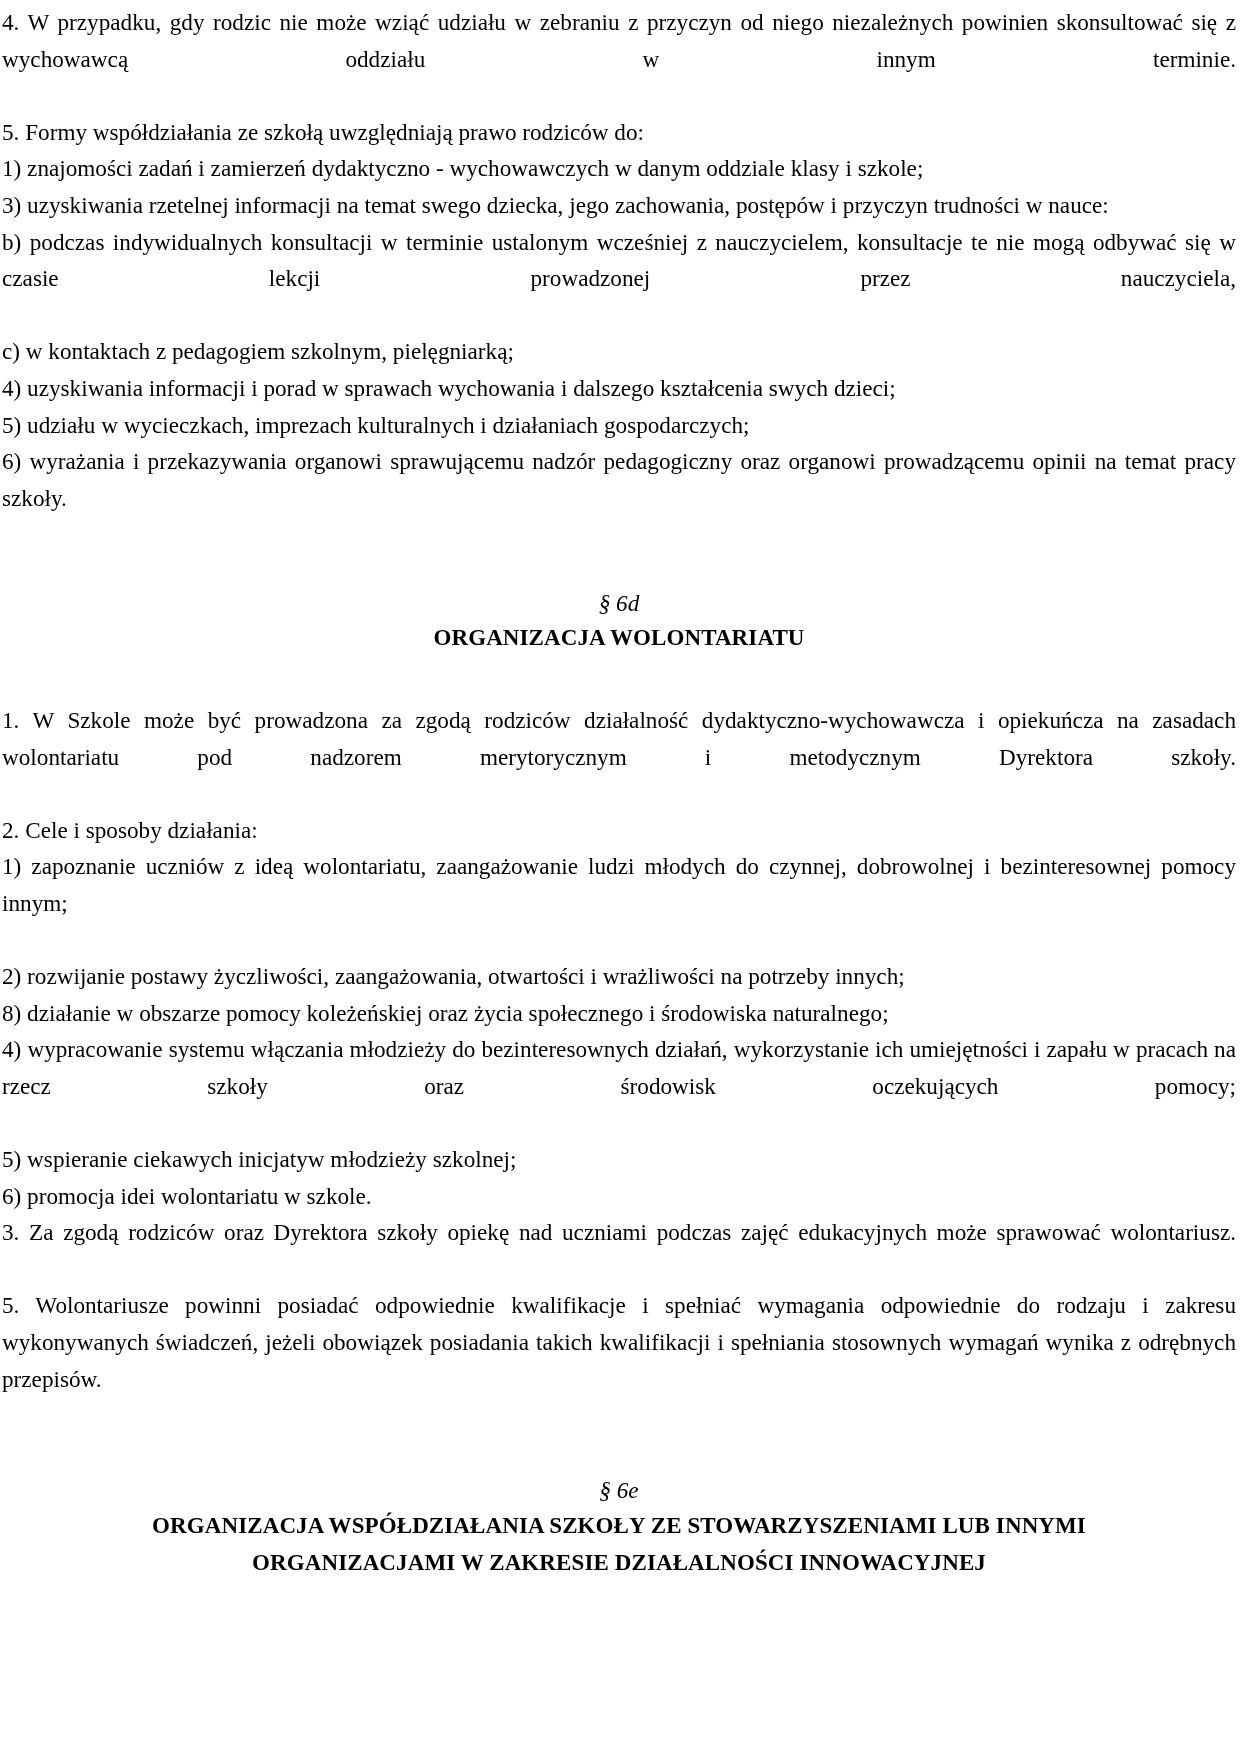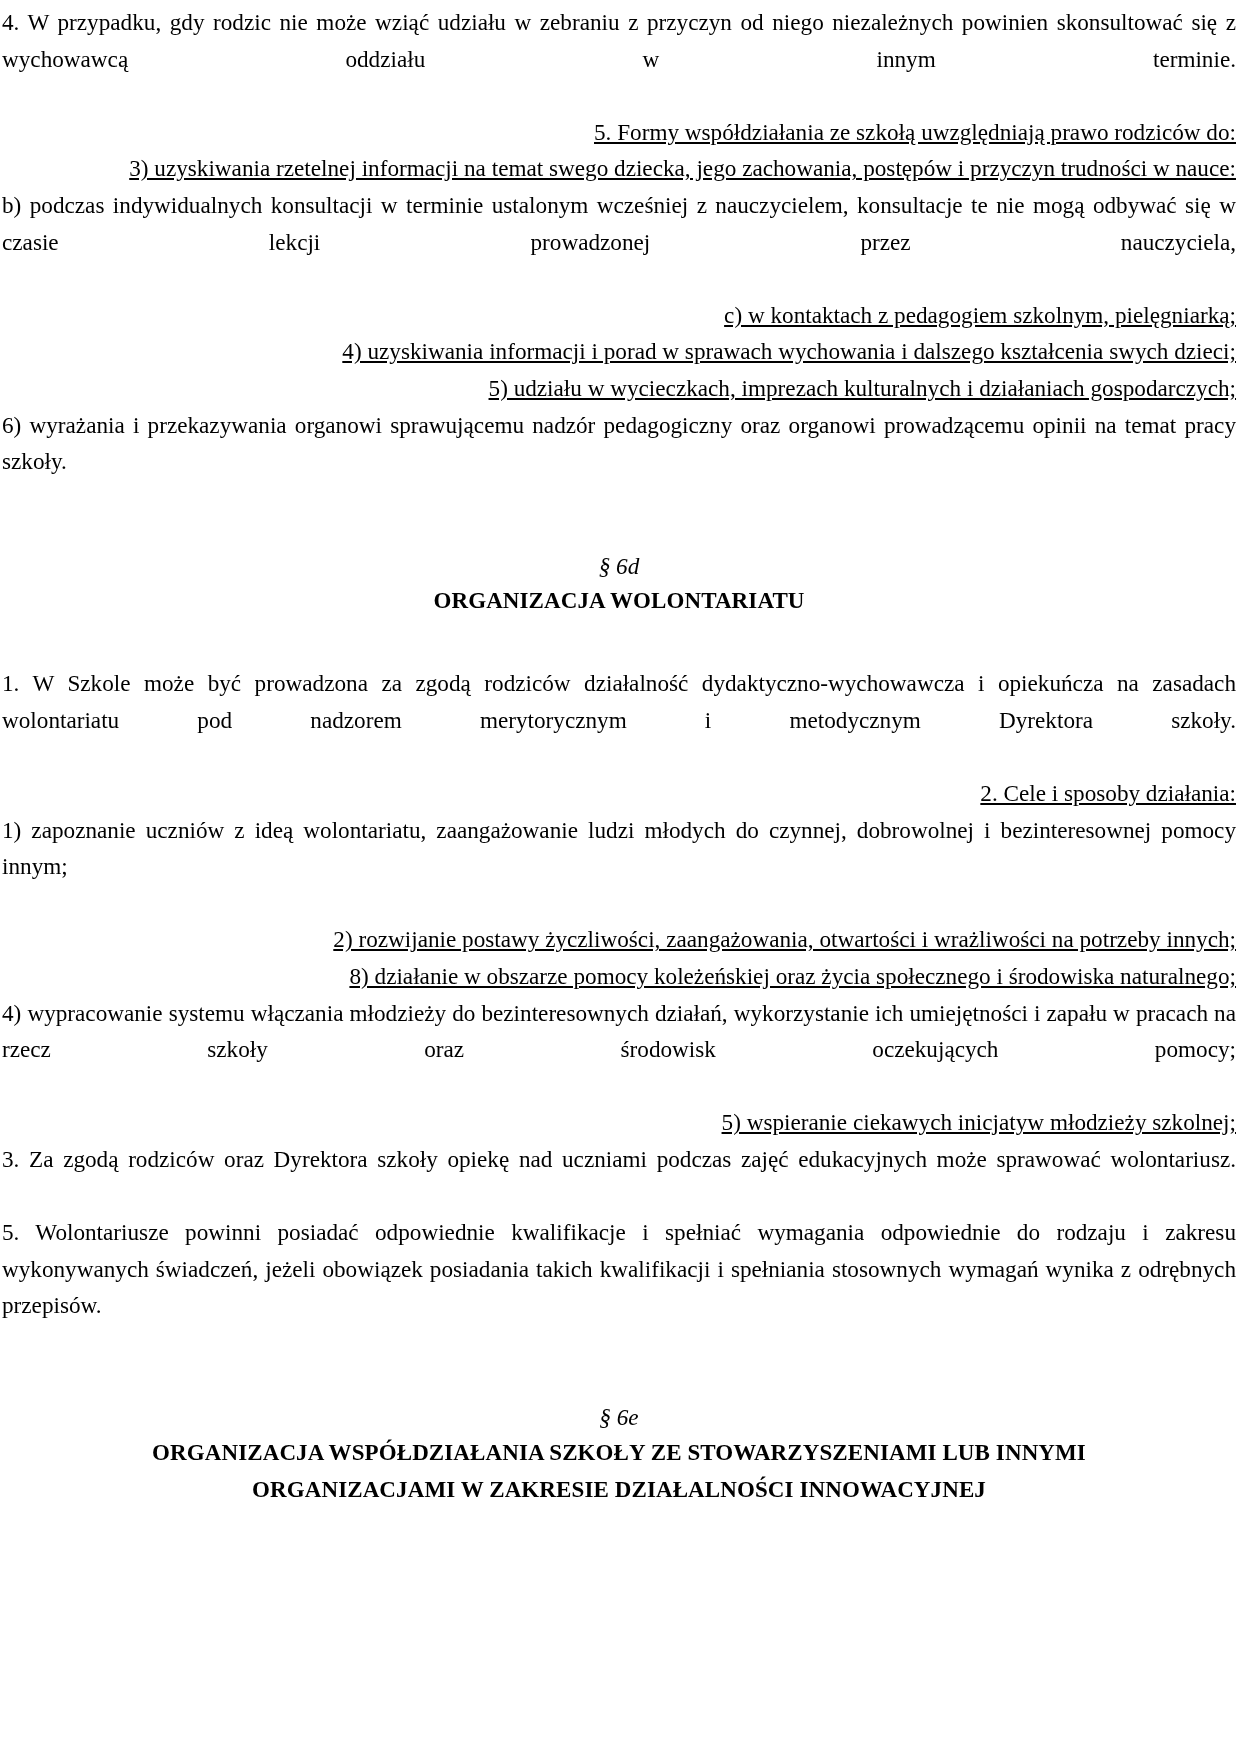--- a/index.html
+++ b/index.html
@@ -33,22 +33,21 @@
     hyphens: none;
   }
   
   p.para::after {
     content: "";
     display: inline-block;
     width: 100%;
   }
   p.flow {
     margin: 0;
-    text-align: right;
-    text-decoration: underline;
+    text-align: left;
   }
   .section-gap { height: 34px; }
   .section-gap-big { height: 40px; }
   .heading-mark {
     margin: 0;
     text-align: center;
     font-size: 23.2px;
     line-height: 33px;
     font-weight: normal;
     font-style: italic;
@@ -66,20 +65,21 @@
 </style>
 </head>
 <body>
 
 <div class="page">
   <div class="doc-body">
 
     <section>
       <p class="para">4. W przypadku, gdy rodzic nie może wziąć udziału w zebraniu z przyczyn od niego niezależnych powinien skonsultować się z wychowawcą oddziału w innym terminie.</p>
       <p class="flow">5. Formy współdziałania ze szkołą uwzględniają prawo rodziców do:</p>
+      <p class="flow">1) znajomości zadań i zamierzeń dydaktyczno - wychowawczych w danym oddziale klasy i szkole;</p>
       <p class="flow">3) uzyskiwania rzetelnej informacji na temat swego dziecka, jego zachowania, postępów i przyczyn trudności w nauce:</p>
       <p class="para">b) podczas indywidualnych konsultacji w terminie ustalonym wcześniej z nauczycielem, konsultacje te nie mogą odbywać się w czasie lekcji prowadzonej przez nauczyciela,</p>
       <p class="flow">c) w kontaktach z pedagogiem szkolnym, pielęgniarką;</p>
       <p class="flow">4) uzyskiwania informacji i porad w sprawach wychowania i dalszego kształcenia swych dzieci;</p>
       <p class="flow">5) udziału w wycieczkach, imprezach kulturalnych i działaniach gospodarczych;</p>
       <p class="para">6) wyrażania i przekazywania organowi sprawującemu nadzór pedagogiczny oraz organowi prowadzącemu opinii na temat pracy szkoły.</p>
     </section>
 
     <div class="section-gap"></div>
 
@@ -89,20 +89,21 @@
 
       <div class="after-heading"></div>
 
       <p class="para">1. W Szkole może być prowadzona za zgodą rodziców działalność dydaktyczno-wychowawcza i opiekuńcza na zasadach wolontariatu pod nadzorem merytorycznym i metodycznym Dyrektora szkoły.</p>
       <p class="flow">2. Cele i sposoby działania:</p>
       <p class="para">1) zapoznanie uczniów z ideą wolontariatu, zaangażowanie ludzi młodych do czynnej, dobrowolnej i bezinteresownej pomocy innym;</p>
       <p class="flow">2) rozwijanie postawy życzliwości, zaangażowania, otwartości i wrażliwości na potrzeby innych;</p>
       <p class="flow">8) działanie w obszarze pomocy koleżeńskiej oraz życia społecznego i środowiska naturalnego;</p>
       <p class="para">4) wypracowanie systemu włączania młodzieży do bezinteresownych działań, wykorzystanie ich umiejętności i zapału w pracach na rzecz szkoły oraz środowisk oczekujących pomocy;</p>
       <p class="flow">5) wspieranie ciekawych inicjatyw młodzieży szkolnej;</p>
+      <p class="flow">6) promocja idei wolontariatu w szkole.</p>
       <p class="para">3. Za zgodą rodziców oraz Dyrektora szkoły opiekę nad uczniami podczas zajęć edukacyjnych może sprawować wolontariusz.</p>
       <p class="para">5. Wolontariusze powinni posiadać odpowiednie kwalifikacje i spełniać wymagania odpowiednie do rodzaju i zakresu wykonywanych świadczeń, jeżeli obowiązek posiadania takich kwalifikacji i spełniania stosownych wymagań wynika z odrębnych przepisów.</p>
     </section>
 
     <div class="section-gap-big"></div>
 
     <section>
       <p class="heading-mark">§ 6e</p>
       <h2 class="heading-title two-line">ORGANIZACJA WSPÓŁDZIAŁANIA SZKOŁY ZE STOWARZYSZENIAMI LUB INNYMI</h2>
       <h2 class="heading-title two-line">ORGANIZACJAMI W ZAKRESIE DZIAŁALNOŚCI INNOWACYJNEJ</h2>

